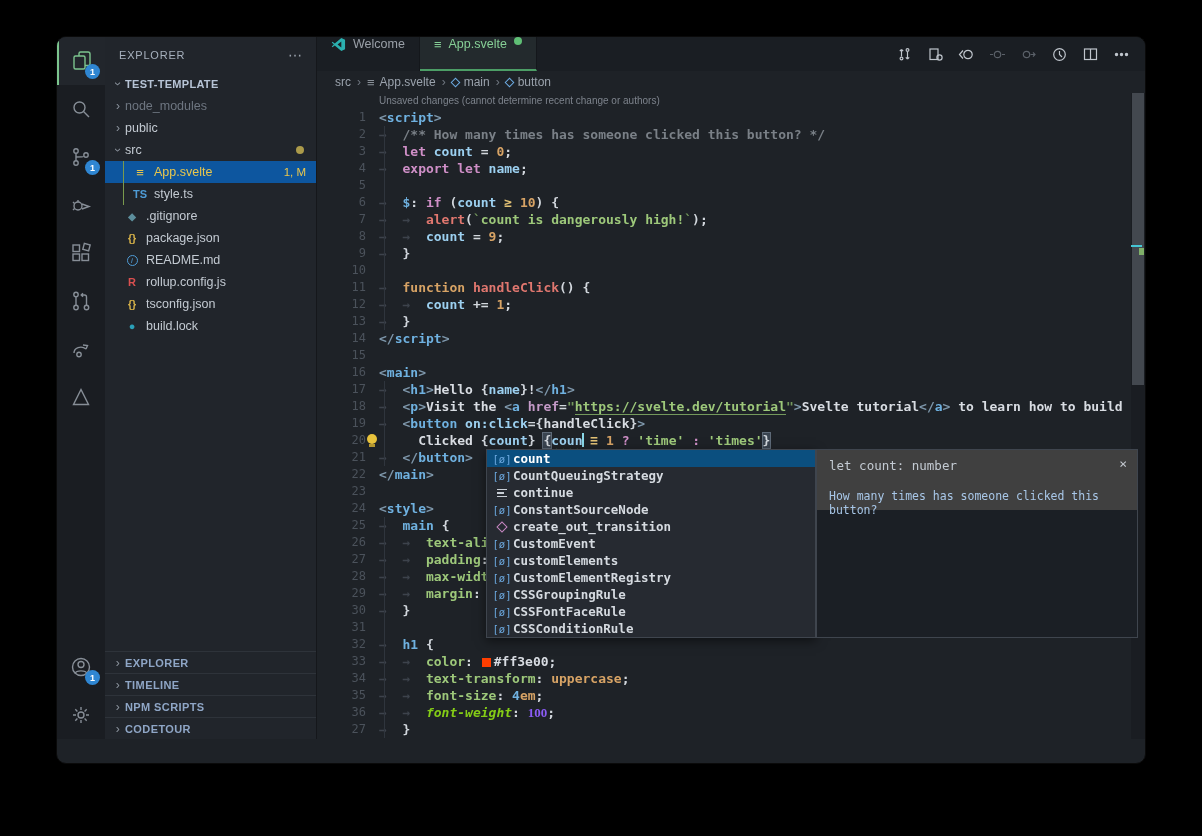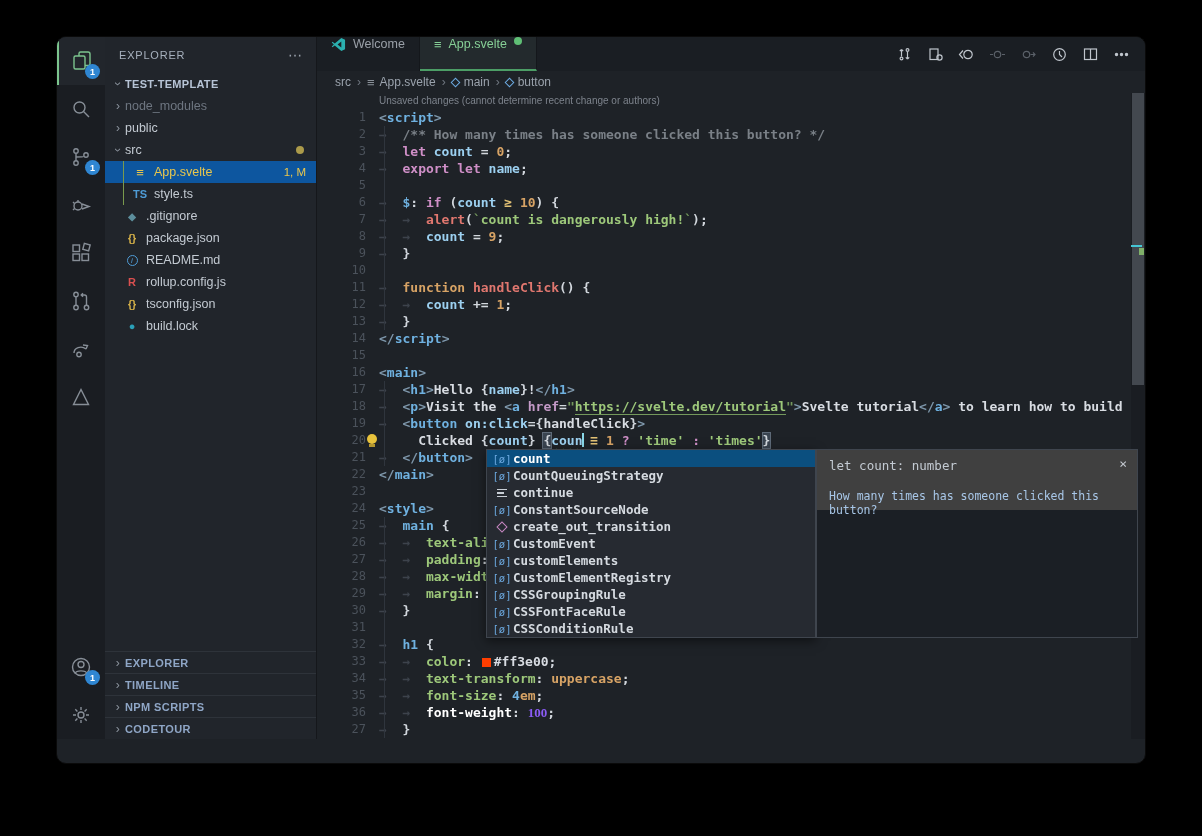--- a/index.html
+++ b/index.html
@@ -512,21 +512,21 @@
               <div class="ln-row">
                 <span class="num">34</span>
                 <span class="code"><span style="color: rgb(61, 67, 76);">→  →  </span><span style="color: rgb(157, 200, 122);">text-transform</span><span style="color: rgb(210, 215, 221);">:</span><span style="color: rgb(216, 220, 226);"> </span><span style="color: rgb(215, 163, 101);">uppercase</span><span style="color: rgb(210, 215, 221);">;</span></span>
               </div>
               <div class="ln-row">
                 <span class="num">35</span>
                 <span class="code"><span style="color: rgb(61, 67, 76);">→  →  </span><span style="color: rgb(157, 200, 122);">font-size</span><span style="color: rgb(210, 215, 221);">:</span><span style="color: rgb(216, 220, 226);"> </span><span style="color: rgb(111, 177, 224);">4</span><span style="color: rgb(215, 163, 101);">em</span><span style="color: rgb(210, 215, 221);">;</span></span>
               </div>
               <div class="ln-row">
                 <span class="num">36</span>
-                <span class="code"><span style="color: rgb(61, 67, 76);">→  →  </span><span style="color: #ffffff;">font-weight</span><span style="color: rgb(210, 215, 221);">:</span><span style="color: rgb(216, 220, 226);"> </span><span style="color: #8b5cf6; font-family: Liberation Serif, serif;">100</span><span style="color: rgb(210, 215, 221);">;</span></span>
+                <span class="code"><span style="color: rgb(61, 67, 76);">→  →  </span><span style="color: #84cc16; font-style: italic;">font-weight</span><span style="color: rgb(210, 215, 221);">:</span><span style="color: rgb(216, 220, 226);"> </span><span style="color: #8b5cf6; font-family: Liberation Serif, serif;">100</span><span style="color: rgb(210, 215, 221);">;</span></span>
               </div>
               <div class="ln-row">
                 <span class="num">27</span>
                 <span class="code"><span style="color: rgb(61, 67, 76);">→  </span><span style="color: rgb(210, 215, 221);">}</span></span>
               </div>
             </div>
           <div class="guide" style="left:67px; top:33px;  height:204px;"></div>
           <div class="guide" style="left:67px; top:288px; height:85px;"></div>
           <div class="guide" style="left:67px; top:424px; height:221px;"></div>
           <div class="bulb" style="left:50px; top:341px;">

